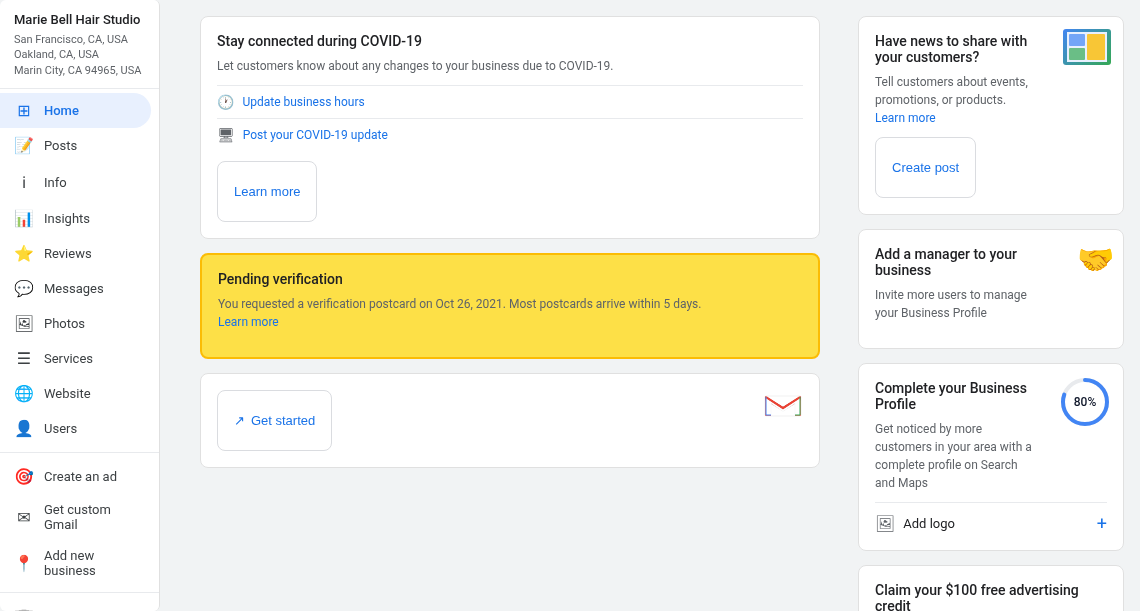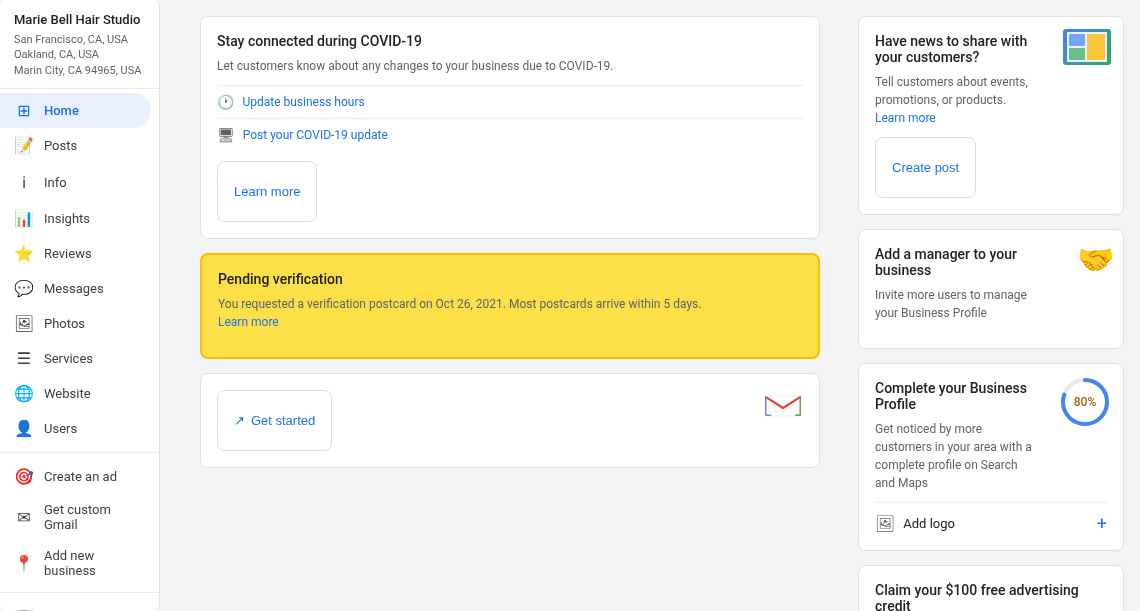--- a/index.html
+++ b/index.html
@@ -173,21 +173,21 @@
       width: 52px;
       height: 52px;
     }
     .progress-ring-text {
       position: absolute;
       top: 50%;
       left: 50%;
       transform: translate(-50%, -50%);
       font-size: 12px;
       font-weight: 500;
-      color: #a16207;
+      color: #0f172a;
     }
     .add-logo-row {
       display: flex;
       align-items: center;
       justify-content: space-between;
       margin-top: 10px;
       padding-top: 10px;
       border-top: 1px solid #e8eaed;
       font-size: 13px;
       color: #202124;

